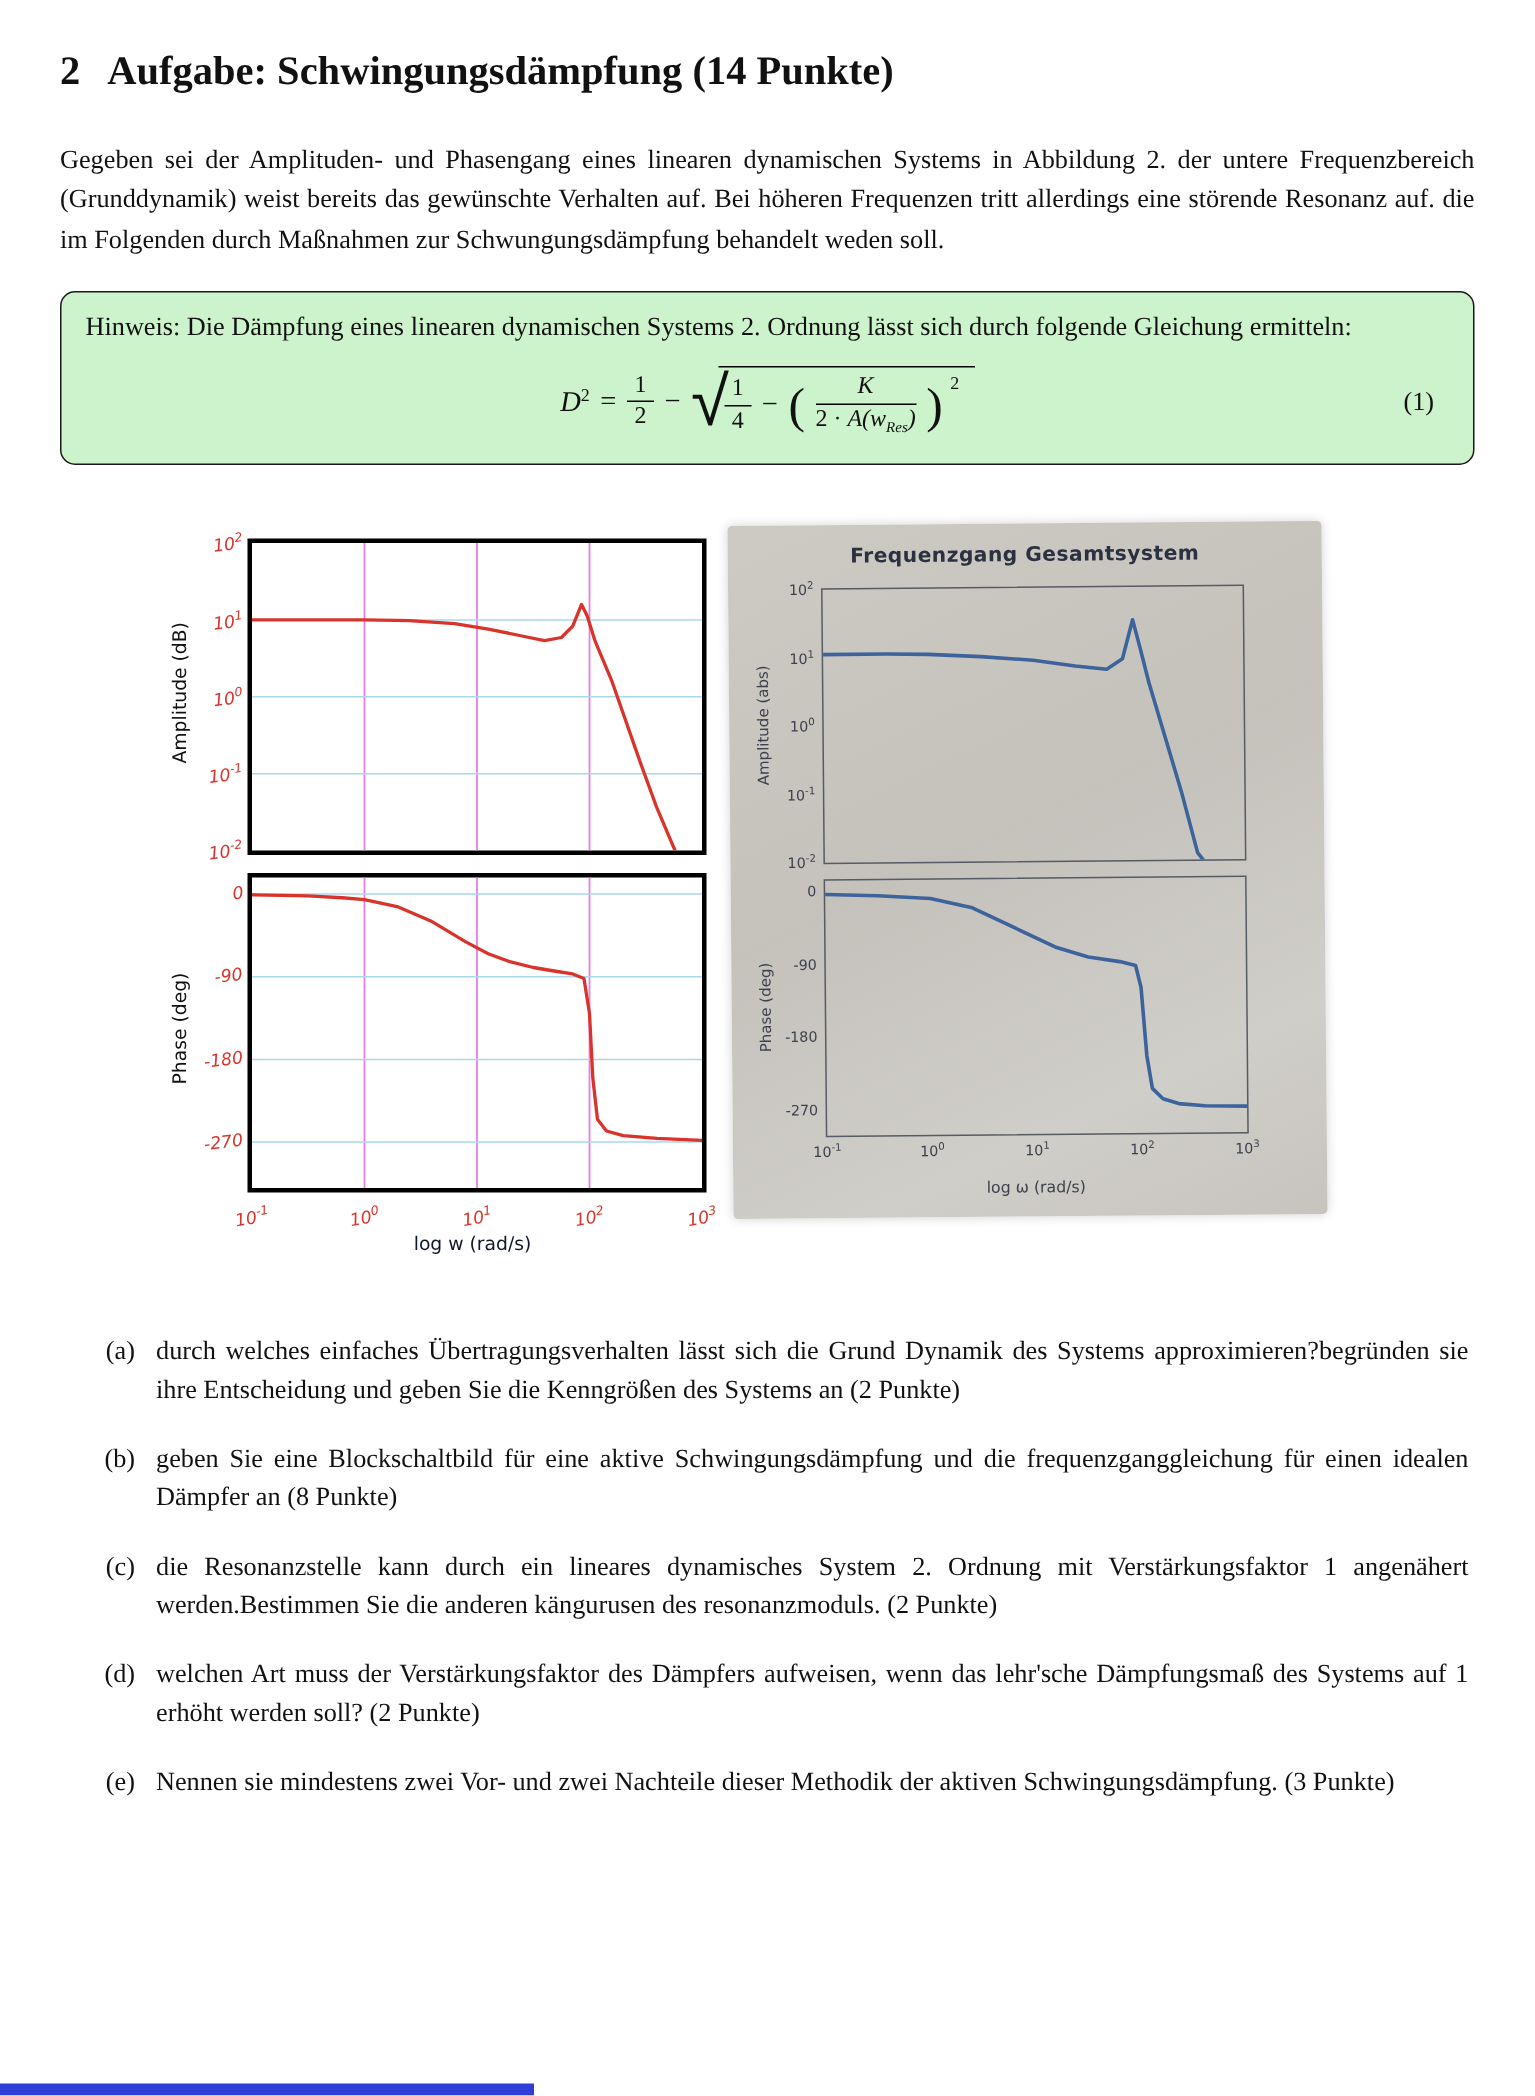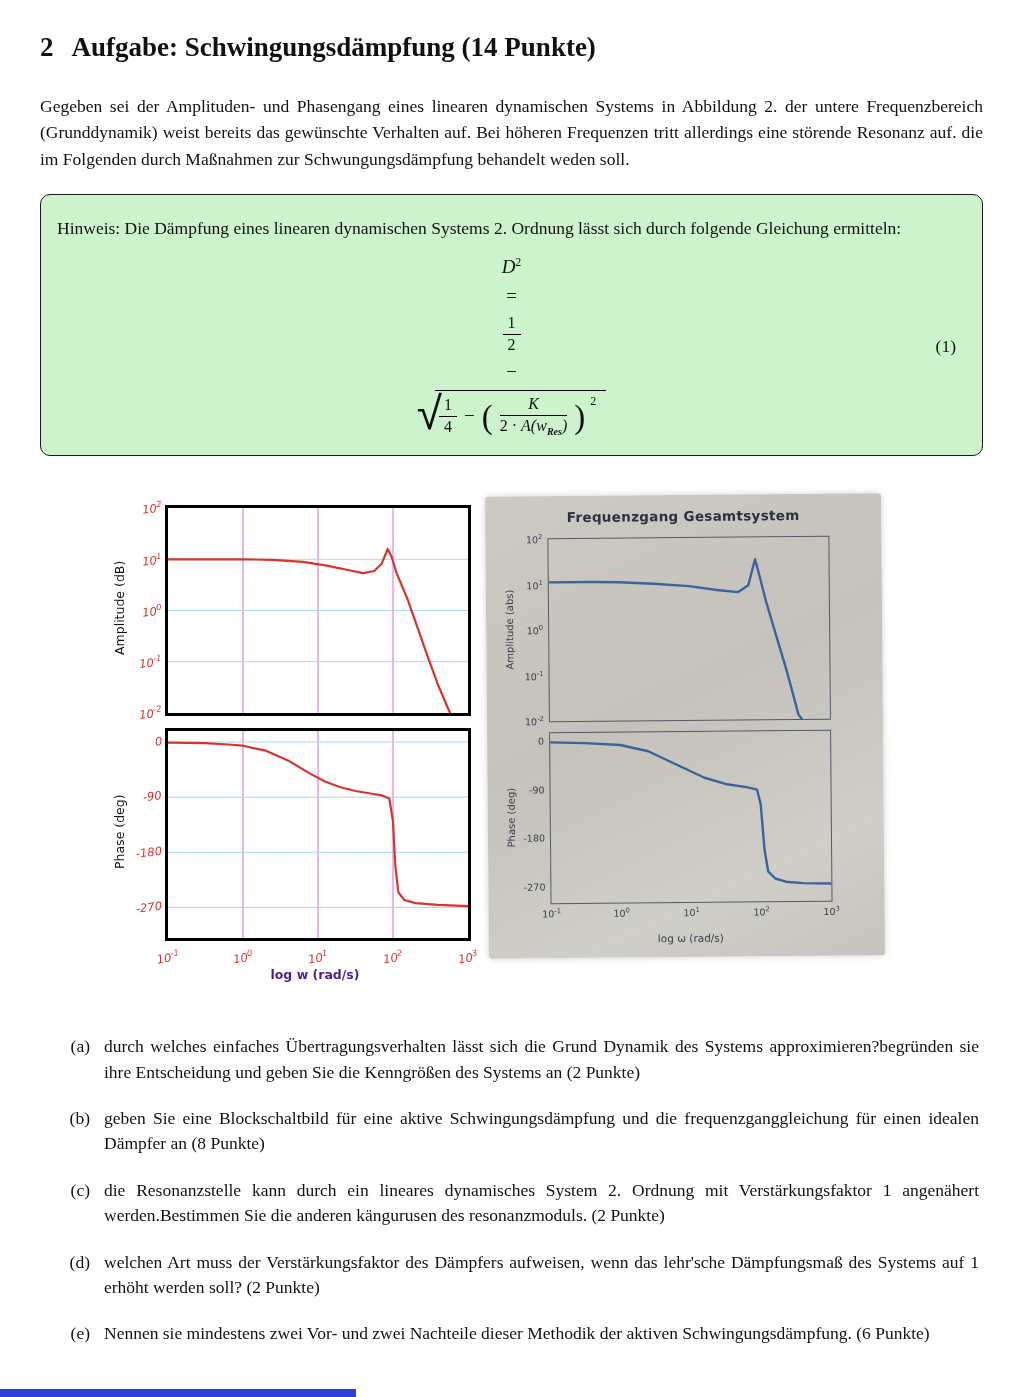--- a/index.html
+++ b/index.html
@@ -12,31 +12,31 @@
 
   
   .sec-heading{margin:6px 0 30px 0;font-size:27px;font-weight:bold;display:flex;gap:18px;}
 
   
   .intro{font-size:17.5px;line-height:1.5;text-align:justify;margin:0 0 22px 0;}
 
   
   .hint-box{
     border:1px solid #1a1a1a;border-radius:10px;background:#ccf3cb;
-    padding:21px 16px 18px 16px;position:relative;
+    padding:10px 16px 18px 16px;position:relative;
   }
   .hint-text{margin:0;font-size:17.5px;line-height:1.45;text-align:justify;}
   .equation-row{position:relative;margin-top:14px;display:flex;justify-content:center;align-items:center;}
-  .equation{display:inline-flex;align-items:center;gap:7px;font-size:19px;flex-direction:column;}
+  .equation{display:inline-flex;align-items:center;gap:7px;font-size:19px;}
   .mvar{font-style:italic;}
   .equation sup{font-size:12px;}
   .frac{display:inline-flex;flex-direction:column;text-align:center;vertical-align:middle;font-size:16px;line-height:1.15;}
   .frac .num{display:block;border-bottom:1.3px solid #000;padding:0 5px 1px 5px;}
   .frac .den{display:block;padding-top:1px;}
-  .frac .den sub{font-size:10px;font-weight:bold;}
+  .frac .den sub{font-size:10px;}
   .sqrt{display:inline-flex;align-items:center;}
   .sqrt-sign{font-family:"DejaVu Sans",sans-serif;font-size:46px;font-weight:300;line-height:0;transform:translateY(-1px);}
   .radicand{display:inline-flex;align-items:center;gap:7px;border-top:1.6px solid #000;padding:4px 10px 0 4px;margin-left:-7px;}
   .tall-paren{font-size:33px;font-weight:300;line-height:0;transform:translateY(1px);}
   .outer-sup{position:relative;top:-15px;font-size:12px;margin-left:-2px;}
   .eq-number{position:absolute;right:10px;top:50%;transform:translateY(-50%);font-size:17.5px;}
 
   
   .figure-area{position:relative;height:500px;margin-top:34px;}
   .plot{position:absolute;}
@@ -47,21 +47,21 @@
   #left-phase{left:125px;top:238px;width:300px;height:207px;border:3px solid #000;background:#fff;}
   .vlabel{
     writing-mode:vertical-rl;transform:rotate(180deg);
     display:flex;align-items:center;justify-content:center;
     font-family:"DejaVu Sans",sans-serif;font-size:12.5px;color:#111;
     position:absolute;
   }
   .amp-ylabel{left:72px;top:15px;height:205px;}
   .phase-ylabel-left{left:72px;top:238px;height:207px;}
   .xlabel{font-family:"DejaVu Sans",sans-serif;}
-  .left-xlabel{position:absolute;left:125px;top:477px;width:300px;text-align:center;font-size:12.5px;color:#4c1d95;font-weight:bold;}
+  .left-xlabel{position:absolute;left:125px;top:477px;width:300px;text-align:center;font-size:12.5px;color:#0f172a;}
 
   .photo{
     position:absolute;left:447px;top:5px;width:396px;height:462px;
     background:linear-gradient(155deg,#cdcac4 0%,#c4c2bb 45%,#d0cec8 78%,#c6c4bd 100%);
     transform:rotate(-0.5deg);border-radius:3px;box-shadow:0 0 7px rgba(0,0,0,0.18);
   }
   .photo-title{position:absolute;top:13px;left:0;width:100%;text-align:center;
     font-family:"DejaVu Sans",sans-serif;font-weight:bold;font-size:13.5px;color:#2b3140;letter-spacing:0.3px;}
   #right-amp{left:62px;top:42px;width:280px;height:182px;border:1px solid #565b64;}
   #right-phase{left:62px;top:236px;width:280px;height:170px;border:1px solid #565b64;}
@@ -227,19 +227,19 @@
     <div class="task">
         <span class="task-label">(c)</span>
         <span class="task-text">die Resonanzstelle kann durch ein lineares dynamisches System 2. Ordnung mit Verstärkungsfaktor 1 angenähert werden.Bestimmen Sie die anderen kängurusen des resonanzmoduls. (2 Punkte)</span>
       </div>
     <div class="task">
         <span class="task-label">(d)</span>
         <span class="task-text">welchen Art muss der Verstärkungsfaktor des Dämpfers aufweisen, wenn das lehr'sche Dämpfungsmaß des Systems auf 1 erhöht werden soll? (2 Punkte)</span>
       </div>
     <div class="task">
         <span class="task-label">(e)</span>
-        <span class="task-text">Nennen sie mindestens zwei Vor- und zwei Nachteile dieser Methodik der aktiven Schwingungsdämpfung. (6 Punkte)</span>
+        <span class="task-text">Nennen sie mindestens zwei Vor- und zwei Nachteile dieser Methodik der aktiven Schwingungsdämpfung. (3 Punkte)</span>
       </div>
   </div>
 
 </div>
 
 <div class="bottom-bar"></div>
 
 </body></html>

